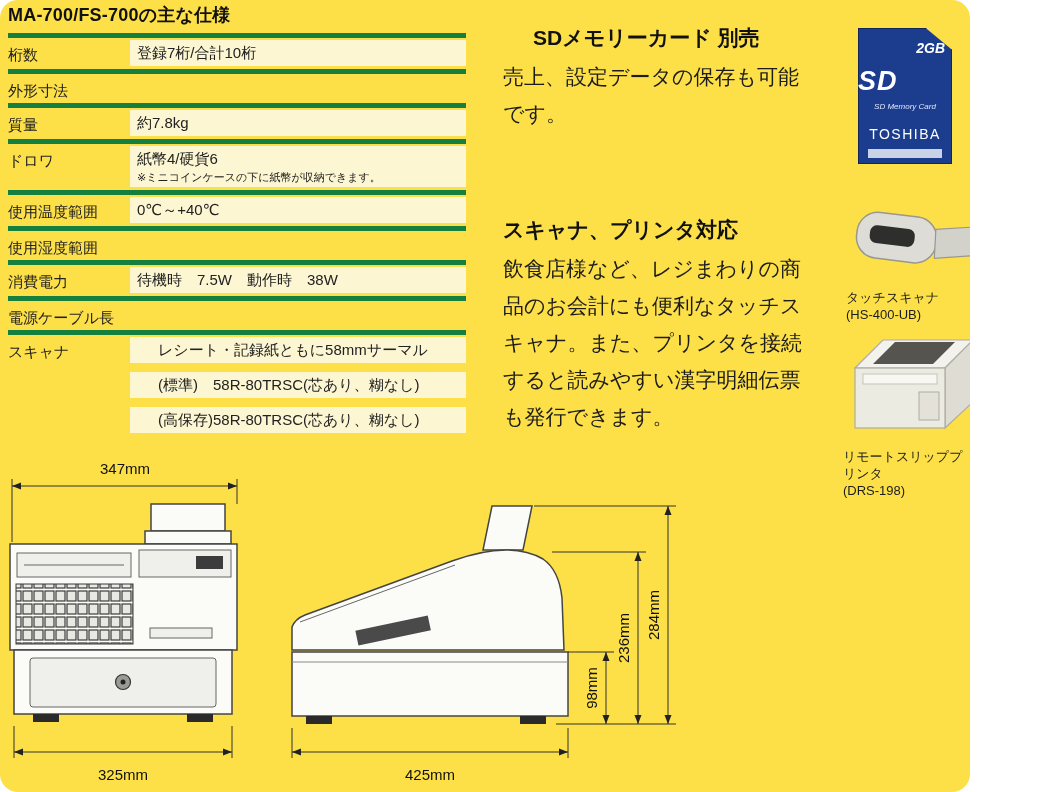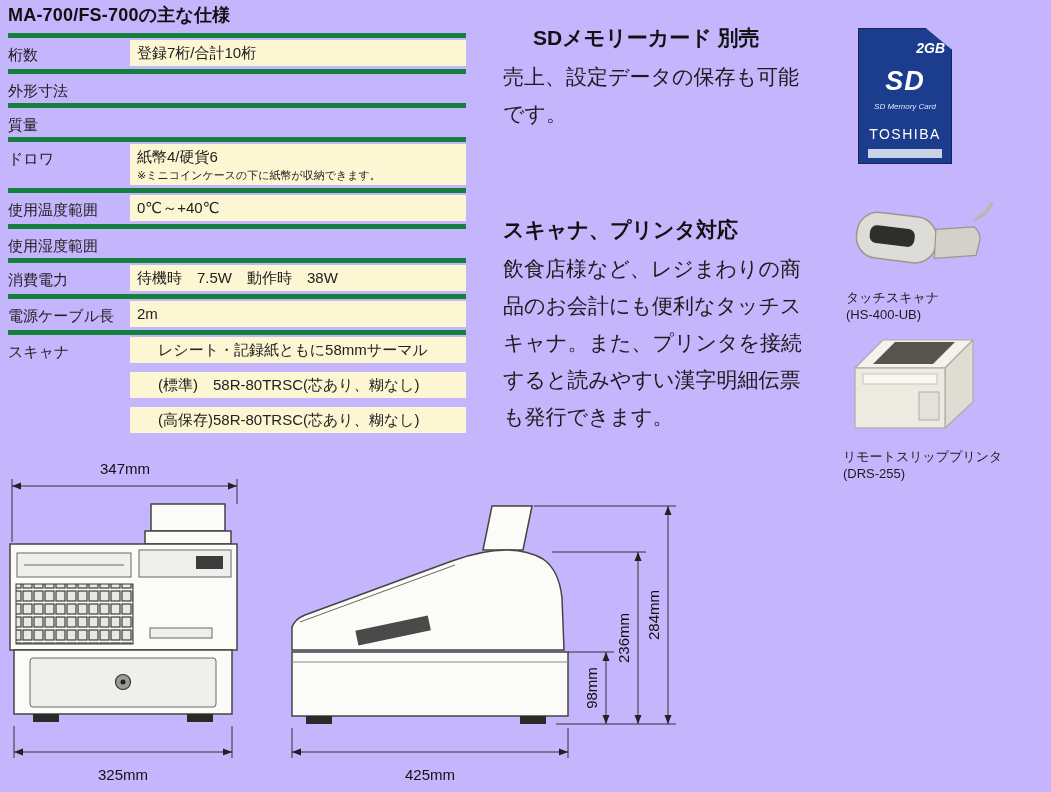--- a/index.html
+++ b/index.html
@@ -1,18 +1,18 @@
 <!DOCTYPE html>
 <html><head>
 <meta charset="utf-8">
 <style>
   * { margin:0; padding:0; box-sizing:border-box; }
   html,body { background:#ffffff; }
   body { font-family:"Liberation Sans","DejaVu Sans",sans-serif; color:#1a1a1a; }
-  .page { position:relative; width:1051px; height:792px; background:#c4b5fd; overflow:hidden; }
+  .page { position:relative; width:970px; height:792px; background:#fde047; overflow:hidden;border-radius:18px; }
 
   
   .title { position:absolute; left:8px; top:3px; font-size:18px; font-weight:bold; color:#111; letter-spacing:0.2px; }
 
   
   .spec-table { position:absolute; left:8px; top:33px; width:458px; }
   .spec-row { display:flex; border-top:5px solid #15803d; padding:2px 0 3px 0; }
   .spec-label { width:122px; flex:0 0 122px; font-size:15px; color:#222; padding-top:5px; line-height:19px; }
   .spec-values { flex:1; }
   .val { background:#fdf6d2; font-size:15px; line-height:20px; color:#222; padding:3px 7px; margin-bottom:5px; }
@@ -26,21 +26,21 @@
   .sd-heading { left:533px; top:24px; }
   .sd-body { left:503px; top:58px; }
   .scan-heading { left:503px; top:216px; }
   .scan-body { left:503px; top:250px; }
 
   
   .sd-card { position:absolute; left:858px; top:28px; width:94px; height:136px;
              background:#1c3c8e; clip-path:polygon(0 0, 72% 0, 100% 16%, 100% 100%, 0 100%);
              box-shadow:inset 0 0 0 1px #12265c; }
   .sd-cap { position:absolute; top:12px; right:7px; color:#fff; font-size:14px; font-weight:bold; font-style:italic; }
-  .sd-logo { position:absolute; top:38px; left:0; width:100%; text-align:center; color:#fff; font-size:27px; font-weight:bold; font-style:italic; letter-spacing:1px; }
+  .sd-logo { position:absolute; top:38px; left:0; width:100%; text-align:left; color:#fff; font-size:27px; font-weight:bold; font-style:italic; letter-spacing:1px; }
   .sd-lbl { position:absolute; top:74px; left:0; width:100%; text-align:center; color:#dfe6ff; font-size:8px; font-style:italic; }
   .sd-brand { position:absolute; bottom:22px; left:0; width:100%; text-align:center; color:#fff; font-size:14px; letter-spacing:1.5px; }
   .sd-strip { position:absolute; bottom:6px; left:10px; width:74px; height:9px; background:#e9edf5; opacity:0.85; }
 
   
   .scanner-img { position:absolute; left:848px; top:198px; }
   .printer-img { position:absolute; left:843px; top:328px; }
   .caption { position:absolute; font-size:13px; line-height:17px; color:#1c1c1c; }
   .scan-caption { left:846px; top:289px; }
   .print-caption { left:843px; top:448px; }
@@ -67,20 +67,23 @@
         <div class="val">登録7桁/合計10桁</div>
       </div>
     </div>
 
     <div class="spec-row">
       <div class="spec-label">外形寸法</div>
     </div>
 
     <div class="spec-row">
       <div class="spec-label">質量</div>
+      <div class="spec-values">
+        <div class="val">約7.8kg</div>
+      </div>
     </div>
 
     <div class="spec-row">
       <div class="spec-label">ドロワ</div>
       <div class="spec-values">
         <div class="val">
           <div>紙幣4/硬貨6</div>
           <div class="note">※ミニコインケースの下に紙幣が収納できます。</div>
         </div>
       </div>
@@ -99,23 +102,20 @@
 
     <div class="spec-row">
       <div class="spec-label">消費電力</div>
       <div class="spec-values">
         <div class="val">待機時　7.5W　動作時　38W</div>
       </div>
     </div>
 
     <div class="spec-row">
       <div class="spec-label">電源ケーブル長</div>
-      <div class="spec-values">
-        <div class="val">2m</div>
-      </div>
     </div>
 
     <div class="spec-row roll">
       <div class="spec-label">スキャナ</div>
       <div class="spec-values">
         <div class="val">レシート・記録紙ともに58mmサーマル</div>
         <div class="val">(標準)　58R-80TRSC(芯あり、糊なし)</div>
         <div class="val">(高保存)58R-80TRSC(芯あり、糊なし)</div>
       </div>
     </div>
@@ -156,21 +156,21 @@
       <polygon points="12,40 40,12 130,12 102,40" fill="#f4f2ec" stroke="#aeaca3" stroke-width="1.2"></polygon>
       <polygon points="102,40 130,12 130,74 102,100" fill="#dedcd3" stroke="#aeaca3" stroke-width="1.2"></polygon>
       <rect x="12" y="40" width="90" height="60" fill="#ecebe2" stroke="#aeaca3" stroke-width="1.2"></rect>
       <polygon points="30,36 52,14 112,14 90,36" fill="#55544e"></polygon>
       <rect x="20" y="46" width="74" height="10" fill="#f8f7f1" stroke="#c6c4ba"></rect>
       <rect x="76" y="64" width="20" height="28" fill="#e3e1d8" stroke="#aeaca3"></rect>
     </svg>
   </div>
   <div class="caption print-caption">
     <div>リモートスリッププリンタ</div>
-    <div>(DRS-255)</div>
+    <div>(DRS-198)</div>
   </div>
 
   <svg class="drawings" width="700" height="332" viewBox="0 0 700 332" xmlns="http://www.w3.org/2000/svg">
     <defs>
       <pattern id="keys" width="11" height="13" patternUnits="userSpaceOnUse">
         <rect x="1" y="1" width="9" height="10" fill="#e9e9e4" stroke="#3a3a3a" stroke-width="1.2"></rect>
       </pattern>
     </defs>
 
     <g>

